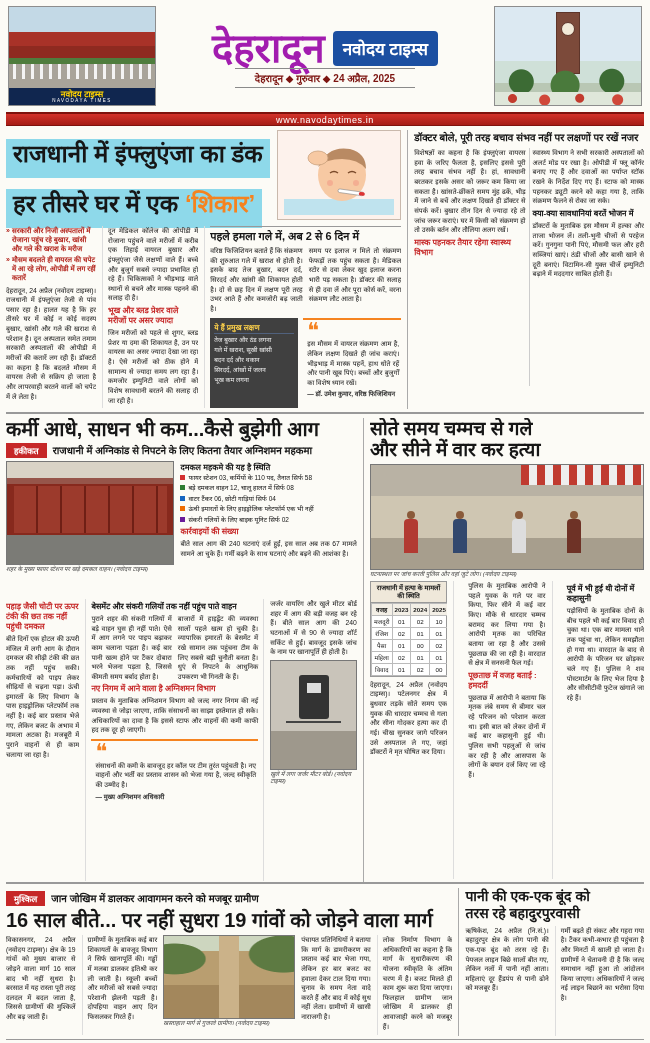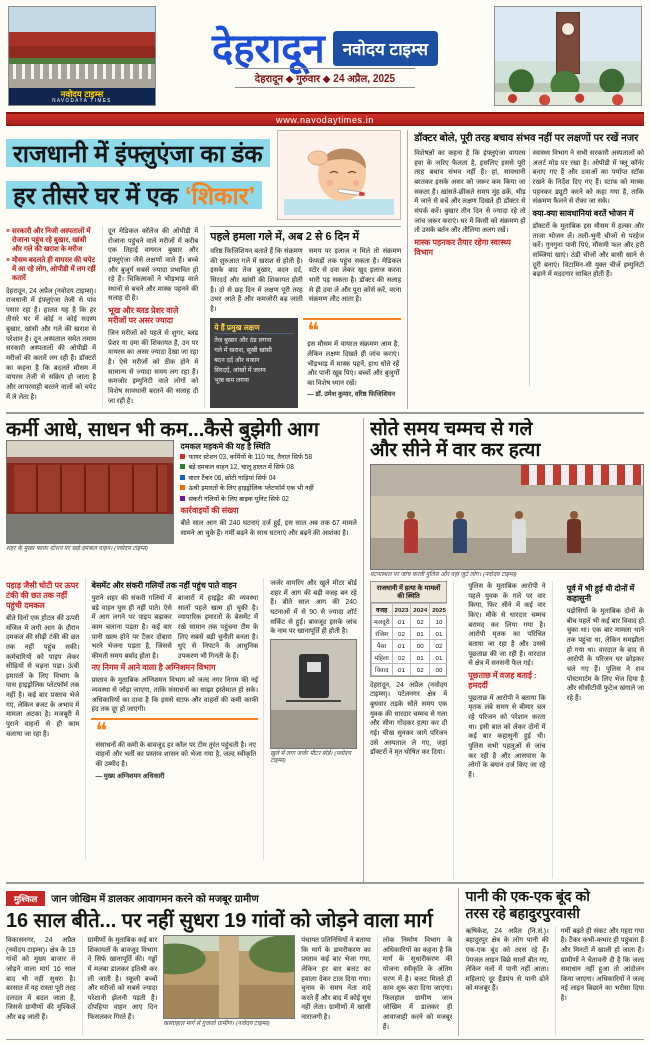--- a/index.html
+++ b/index.html
@@ -9,21 +9,21 @@
   
   .masthead{display:flex;gap:6px;padding:6px 2px 2px;height:112px;}
   .mast-photo{width:148px;height:100px;position:relative;overflow:hidden;border:1px solid #8d8d8d;flex:none;background:#cbd8e2;}
   .parade-img{position:absolute;inset:0;background:linear-gradient(180deg,#c3d9e6 0 26%,#a83228 26% 40%,#8e2a20 40% 52%,#4e7d3d 52% 58%,#a9a49a 58% 100%);}
   .marchers{position:absolute;left:4px;right:4px;top:58%;height:15px;background:repeating-linear-gradient(90deg,#f4f4f4 0 3px,transparent 3px 9px);}
   .mast-band{position:absolute;left:0;right:0;bottom:0;height:17px;background:#10264f;display:flex;flex-direction:column;align-items:center;justify-content:center;line-height:1;}
   .mast-band .hi{color:#ffd200;font-size:8.5px;font-weight:bold;}
   .mast-band .en{color:#fff;font-size:4.5px;letter-spacing:1.5px;}
   .mast-center{flex:1;display:flex;flex-direction:column;align-items:center;justify-content:center;min-width:0;}
   .brand-row{display:flex;align-items:center;gap:8px;}
-  .city{color:#1d4ed8;font-size:40px;font-weight:bold;line-height:1;}
+  .city{color:#a21caf;font-size:40px;font-weight:bold;line-height:1;}
   .brand-box{background:#1c4fa1;color:#fff;font-size:17px;font-weight:bold;padding:6px 10px;border-radius:4px;white-space:nowrap;}
   .dateline{border-top:1px solid #8a8a8a;border-bottom:1px solid #8a8a8a;padding:2px 20px;font-size:10px;color:#7c1410;font-weight:bold;}
   .tower-img{position:absolute;inset:0;background:linear-gradient(180deg,#dce9f2 0 55%,#cfe0d8 55% 78%,#b9c7b4 78% 100%);}
   .tower{position:absolute;left:50%;top:5px;transform:translateX(-50%);width:24px;height:62px;background:#7c4a3a;border:1px solid #5d352a;}
   .tower:before{content:"";position:absolute;left:50%;top:9px;transform:translateX(-50%);width:12px;height:12px;border-radius:50%;background:#f2ead8;border:1px solid #5d352a;}
   .bushes{position:absolute;bottom:12px;left:0;right:0;height:28px;background:radial-gradient(circle at 18% 60%,#3c6b34 0 12px,transparent 13px),radial-gradient(circle at 48% 72%,#4a7a3c 0 14px,transparent 15px),radial-gradient(circle at 80% 58%,#3c6b34 0 12px,transparent 13px);}
   .flowers{position:absolute;bottom:0;left:0;right:0;height:13px;background:radial-gradient(circle at 12% 50%,#c23b2e 0 4px,transparent 5px),radial-gradient(circle at 34% 62%,#d0483a 0 5px,transparent 6px),radial-gradient(circle at 58% 48%,#c23b2e 0 4px,transparent 5px),radial-gradient(circle at 84% 60%,#d0483a 0 5px,transparent 6px),#dfe7da;}
 
   .url-bar{height:14px;background:linear-gradient(180deg,#d3322a,#a61d16);display:flex;align-items:center;justify-content:center;border-top:2px solid #7f120d;border-bottom:1px solid #7f120d;}
   .url-bar span{color:#fff;font-size:9px;font-weight:normal;letter-spacing:.6px;}
@@ -39,21 +39,21 @@
   .quote{position:relative;padding:2px 2px 2px 4px;border-top:2px solid #f5831f;overflow:hidden;}
   .qmark{color:#f58220;font-size:22px;line-height:.8;display:block;font-family:"DejaVu Serif",serif;}
   .qauthor{font-size:6.5px;font-weight:bold;margin-top:2px;color:#333;}
 
   
   .top-section{display:flex;gap:6px;height:288px;padding:4px 0 3px;border-bottom:2px solid #999;}
   .lead-story{flex:1.72;min-width:0;overflow:hidden;}
   .doctor-story{flex:1;min-width:0;border-left:1px solid #aaa;padding-left:6px;overflow:hidden;}
   .lead-head-row{display:flex;gap:4px;height:92px;}
   .lead-headlines{flex:1;display:flex;flex-direction:column;gap:5px;padding-top:3px;min-width:0;}
-  .hl{display:inline-block;background:#8ed9ea;padding:2px 7px 1px;font-size:24px;font-weight:bold;line-height:1.05;align-self:flex-start;white-space:nowrap;}
+  .hl{display:inline-block;background:#8ed9ea;padding:2px 7px 12px;font-size:24px;font-weight:bold;line-height:1.05;align-self:flex-start;white-space:nowrap;}
   .hl .orange{color:#f5831f;font-style:normal;}
   .sick-illus{width:124px;height:90px;flex:none;border:1px solid #c9b9ac;background:#fdf4ee;}
   .lead-cols{display:flex;gap:6px;margin-top:4px;height:182px;overflow:hidden;}
   .lead-cols .col{flex:1;min-width:0;overflow:hidden;}
   .lead-cols .col + .col{border-left:1px solid #ddd;padding-left:5px;}
   .col.double{flex:2.12;}
   .points{list-style:none;margin-bottom:3px;}
   .points li{display:flex;gap:2px;color:#b3261e;font-weight:bold;font-size:7px;line-height:1.3;margin-bottom:2px;text-align:left;}
   .col.double h3{font-size:11px;line-height:1.2;margin-bottom:3px;border-top:1px solid #999;padding-top:3px;}
   .two{display:flex;gap:6px;}
@@ -240,20 +240,24 @@
         <h4 class="black">क्या-क्या सावधानियां बरतें भोजन में</h4>
         <p>डॉक्टरों के मुताबिक इस मौसम में हल्का और ताजा भोजन लें। तली-भुनी चीजों से परहेज करें। गुनगुना पानी पिएं, मौसमी फल और हरी सब्जियां खाएं। ठंडी चीजों और बासी खाने से दूरी बनाएं। विटामिन-सी युक्त चीजें इम्युनिटी बढ़ाने में मददगार साबित होती हैं।</p>
       </div>
     </aside>
   </section>
 
   <section class="mid-section">
 
     <article class="fire-story">
       <h2>कर्मी आधे, साधन भी कम...कैसे बुझेगी आग</h2>
+      <div class="kicker-row">
+        <span class="kicker-label">हकीकत</span>
+        <span class="kicker-text">राजधानी में अग्निकांड से निपटने के लिए कितना तैयार अग्निशमन महकमा</span>
+      </div>
       <div class="fire-top">
         <figure class="fire-photo">
           <div class="fire-img">
             <div class="fire-doors"></div>
           </div>
           <figcaption>शहर के मुख्य फायर स्टेशन पर खड़े दमकल वाहन। (नवोदय टाइम्स)</figcaption>
         </figure>
         <div class="fire-facts">
           <h5 class="facts-title">दमकल महकमे की यह है स्थिति</h5>
           <ul>

